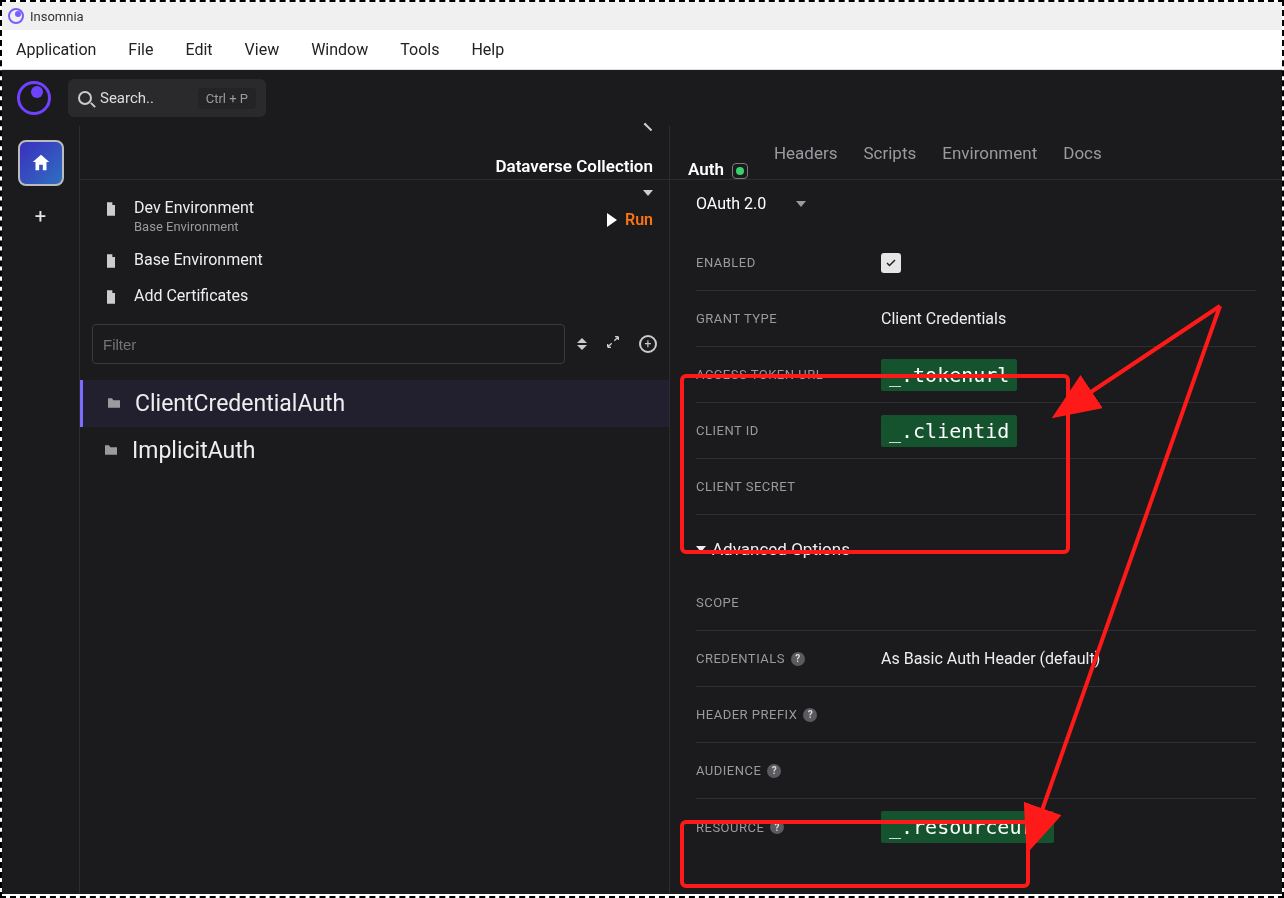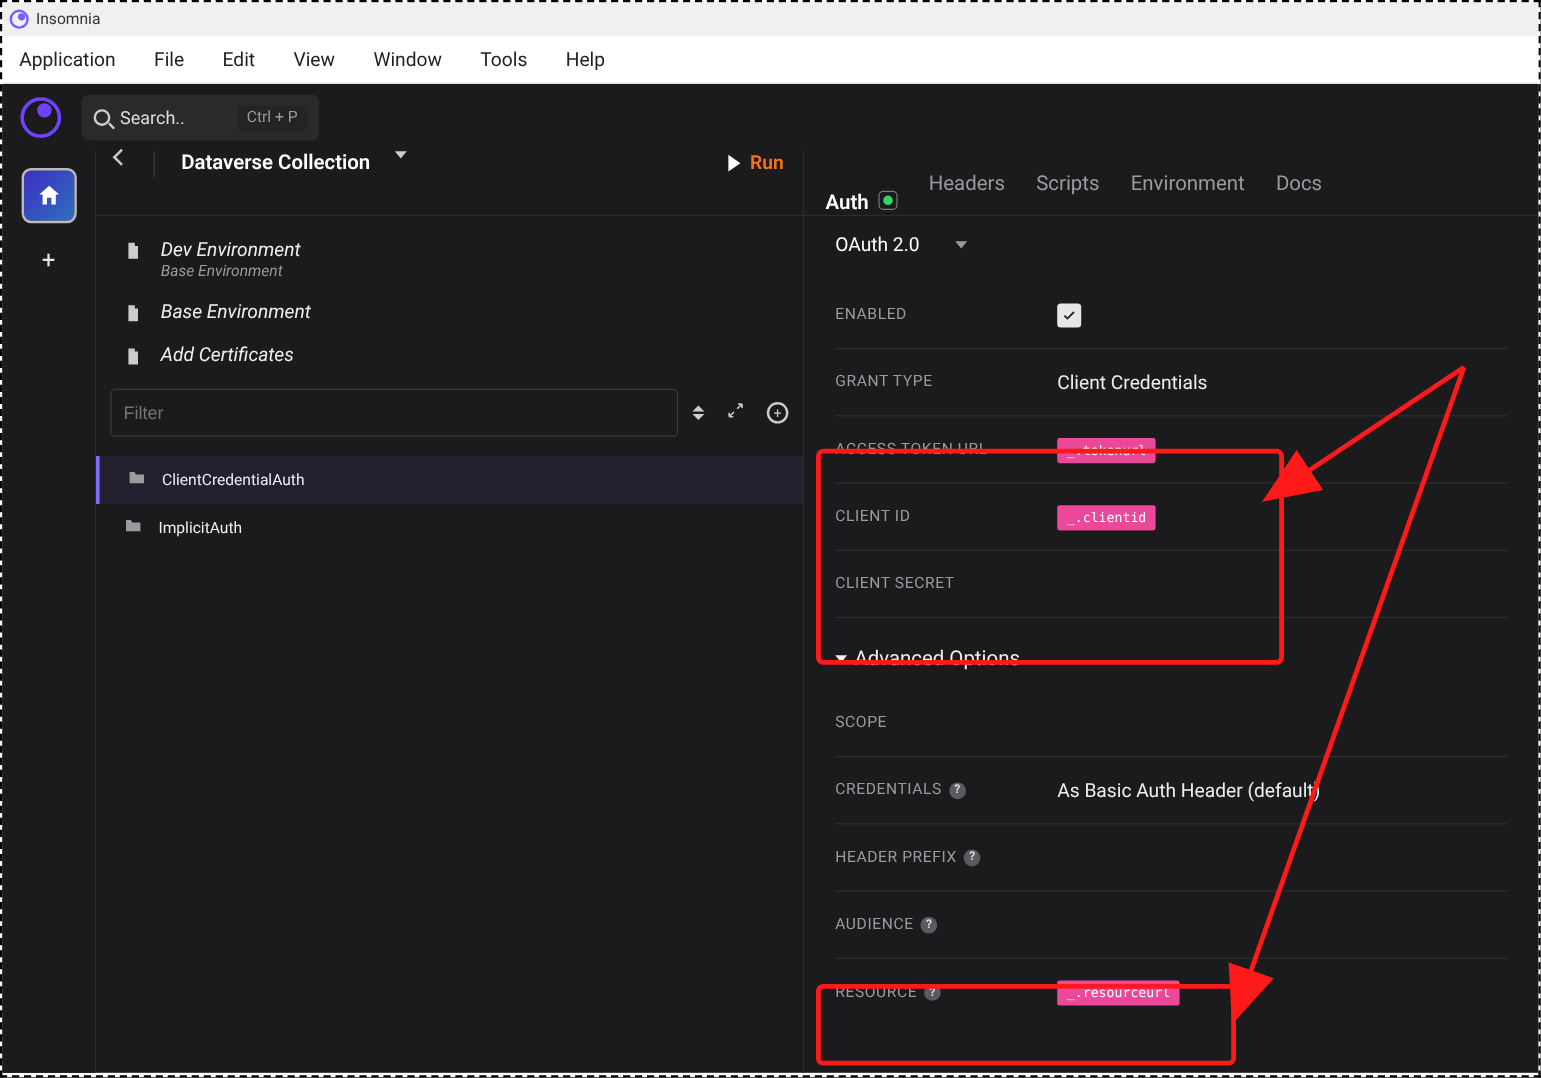--- a/index.html
+++ b/index.html
@@ -19,61 +19,61 @@
   .searchbox .sicon { width: 14px; height: 14px; border: 2px solid #ccc; border-radius: 50%; position: relative; }
   .searchbox .sicon::after { content: ""; position: absolute; width: 6px; height: 2px; background: #ccc; top: 11px; left: 10px; transform: rotate(45deg); }
   .searchbox .placeholder { color: #ddd; font-size: 15px; }
   .searchbox .kbd { background: #242426; color: #9a9a9f; font-size: 13px; padding: 3px 8px; border-radius: 4px; margin-left: auto; }
   .main { flex: 1; display: flex; min-height: 0; }
   .rail { width: 78px; background: #1b1b1d; border-right: 1px solid #2c2c2e; display: flex; flex-direction: column; align-items: center; padding-top: 14px; gap: 18px; }
   .rail .home { width: 46px; height: 46px; border-radius: 8px; background: linear-gradient(135deg, #3b2fbf, #2f6fbf); border: 2px solid #bbb; display:flex; align-items:center; justify-content:center; }
   .rail .home svg { width: 22px; height: 22px; fill: #fff; }
   .rail .add { color: #e6e6e6; font-size: 20px; }
   .midcol { width: 590px; border-right: 1px solid #2c2c2e; display: flex; flex-direction: column; }
-  .mid-head { height: 54px; display: flex; align-items: flex-start; padding: 0 16px; gap: 14px; border-bottom: 1px solid #2c2c2e; }
+  .mid-head { height: 54px; display: flex; align-items: flex-end; padding: 0 16px; gap: 14px; border-bottom: 1px solid #2c2c2e; flex-direction: column; }
   .chev { width: 10px; height: 10px; border-left: 2px solid #ccc; border-bottom: 2px solid #ccc; transform: rotate(45deg); }
   .headsep { width: 1px; height: 22px; background: #3a3a3c; margin: 0 8px; }
   .coll-name { font-weight: 600; font-size: 17px; color: #fff; }
   .caret-down { width: 0; height: 0; border-left: 5px solid transparent; border-right: 5px solid transparent; border-top: 6px solid #ccc; margin-left: 6px; }
   .runbtn { margin-left: auto; display: flex; align-items: center; gap: 8px; color: #f97316; font-weight: 600; font-size: 16px; }
   .runbtn .play { width: 0; height: 0; border-left: 10px solid #fff; border-top: 7px solid transparent; border-bottom: 7px solid transparent; }
-  .env-list { padding: 10px 0; font-style: italic; }
+  .env-list { padding: 10px 0; }
   .env-item { display: flex; align-items: flex-start; gap: 14px; padding: 8px 22px; color: #eee; font-size: 16px; }
   .env-item .sub { display: block; font-size: 13px; color: #9a9a9f; margin-top: 2px; }
   .icon-box { width: 18px; height: 18px; display: inline-flex; align-items: center; justify-content: center; color: #ccc; margin-top: 2px; }
   .filter-row { display: flex; align-items: center; gap: 12px; padding: 0 12px 10px 12px; }
   .filter-input { flex: 1; height: 40px; background: transparent; border: 1px solid #3a3a3c; border-radius: 4px; color: #9a9a9f; font-size: 15px; padding: 0 10px; }
   .filter-icons { display: flex; gap: 18px; color: #ccc; align-items: center; }
   .updown { display: flex; flex-direction: column; line-height: 6px; }
   .updown span { width:0; height:0; border-left:5px solid transparent; border-right:5px solid transparent; }
   .updown .u { border-bottom:5px solid #ccc; margin-bottom:2px; }
   .updown .d { border-top:5px solid #ccc; }
   .expand-icon svg { width:16px; height:16px; stroke:#ccc; fill:none; }
   .circle-plus { width: 18px; height: 18px; border: 2px solid #ccc; border-radius: 50%; display: inline-flex; align-items: center; justify-content: center; font-size: 12px; line-height: 1; color: #ccc; }
   .tree { padding: 6px 0; }
-  .tree-item { display: flex; align-items: center; gap: 12px; padding: 10px 22px; font-size: 13px; color: #eee; }
+  .tree-item { display: flex; align-items: center; gap: 12px; padding: 10px 22px; font-size: 23px; color: #eee; }
   .tree-item.active { border-left: 3px solid #7a6cff; background: rgba(122,108,255,0.08); }
   .folder-icon svg { width:18px; height:16px; fill:#9a9a9f; }
   .rightcol { flex: 1; display: flex; flex-direction: column; position: relative; }
   .tabs { height: 54px; border-bottom: 1px solid #2c2c2e; display: flex; align-items: center; gap: 26px; padding: 0 18px; font-size: 17px; }
   .tab { color: #9a9a9f; }
-  .tab.active { color: #fff; font-weight: 600; display: flex; align-items: flex-start; gap: 8px; margin-top: 32px; }
+  .tab.active { color: #fff; font-weight: 600; display: flex; align-items: flex-end; gap: 8px; margin-top: 32px; }
   .status-dot { width: 16px; height: 16px; border: 1px solid #7a7a7f; border-radius: 4px; display: inline-flex; align-items: center; justify-content: center; }
   .status-dot::after { content: ""; width: 8px; height: 8px; background: #35d36a; border-radius: 50%; }
   .auth-type-row { padding: 14px 26px; display: flex; align-items: center; gap: 30px; }
   .auth-type { font-size: 16px; color: #fff; }
   .caret-down2 { width:0; height:0; border-left:5px solid transparent; border-right:5px solid transparent; border-top:6px solid #9a9a9f; }
   .form-rows { padding: 8px 26px; }
   .frow { display: flex; align-items: center; min-height: 56px; border-bottom: 1px solid #2f2f32; }
   .frow.no-line { border-bottom: none; }
   .frow .label { flex: 0 0 185px; font-size: 13px; letter-spacing: 0.5px; color: #9a9a9f; display: flex; align-items: center; gap: 6px; }
   .frow .val { flex: 1; font-size: 16px; color: #eee; }
   .chkbox { width: 20px; height: 20px; background: #e6e6e6; border-radius: 3px; display: inline-flex; align-items: center; justify-content: center; }
   .chkbox svg { width: 12px; height: 12px; stroke: #222; stroke-width: 3; fill: none; }
-  .token-pill { display: inline-block; background: #ec4899; color: #fff; font-family: Consolas, monospace; font-size: 11px; padding: 4px 8px; border-radius: 2px; }
+  .token-pill { display: inline-block; background: #14532d; color: #fff; font-family: Consolas, monospace; font-size: 20px; padding: 4px 8px; border-radius: 2px; }
   .adv-header { display: flex; align-items: center; gap: 6px; font-size: 17px; color: #eee; padding: 16px 26px 8px 26px; }
   .adv-header .caret { width:0; height:0; border-left:5px solid transparent; border-right:5px solid transparent; border-top:6px solid #eee; }
   .help-icon { width: 14px; height: 14px; border-radius: 50%; background: #5a5a5f; color: #ddd; font-size: 10px; display: inline-flex; align-items: center; justify-content: center; font-weight: bold; }
   
   .redbox { position: absolute; border: 4px solid #ff1a1a; border-radius: 6px; pointer-events: none; }
   .arrow { position: absolute; pointer-events: none; }
   .arrow svg { overflow: visible; }
 </style>
 </head>
 <body>

